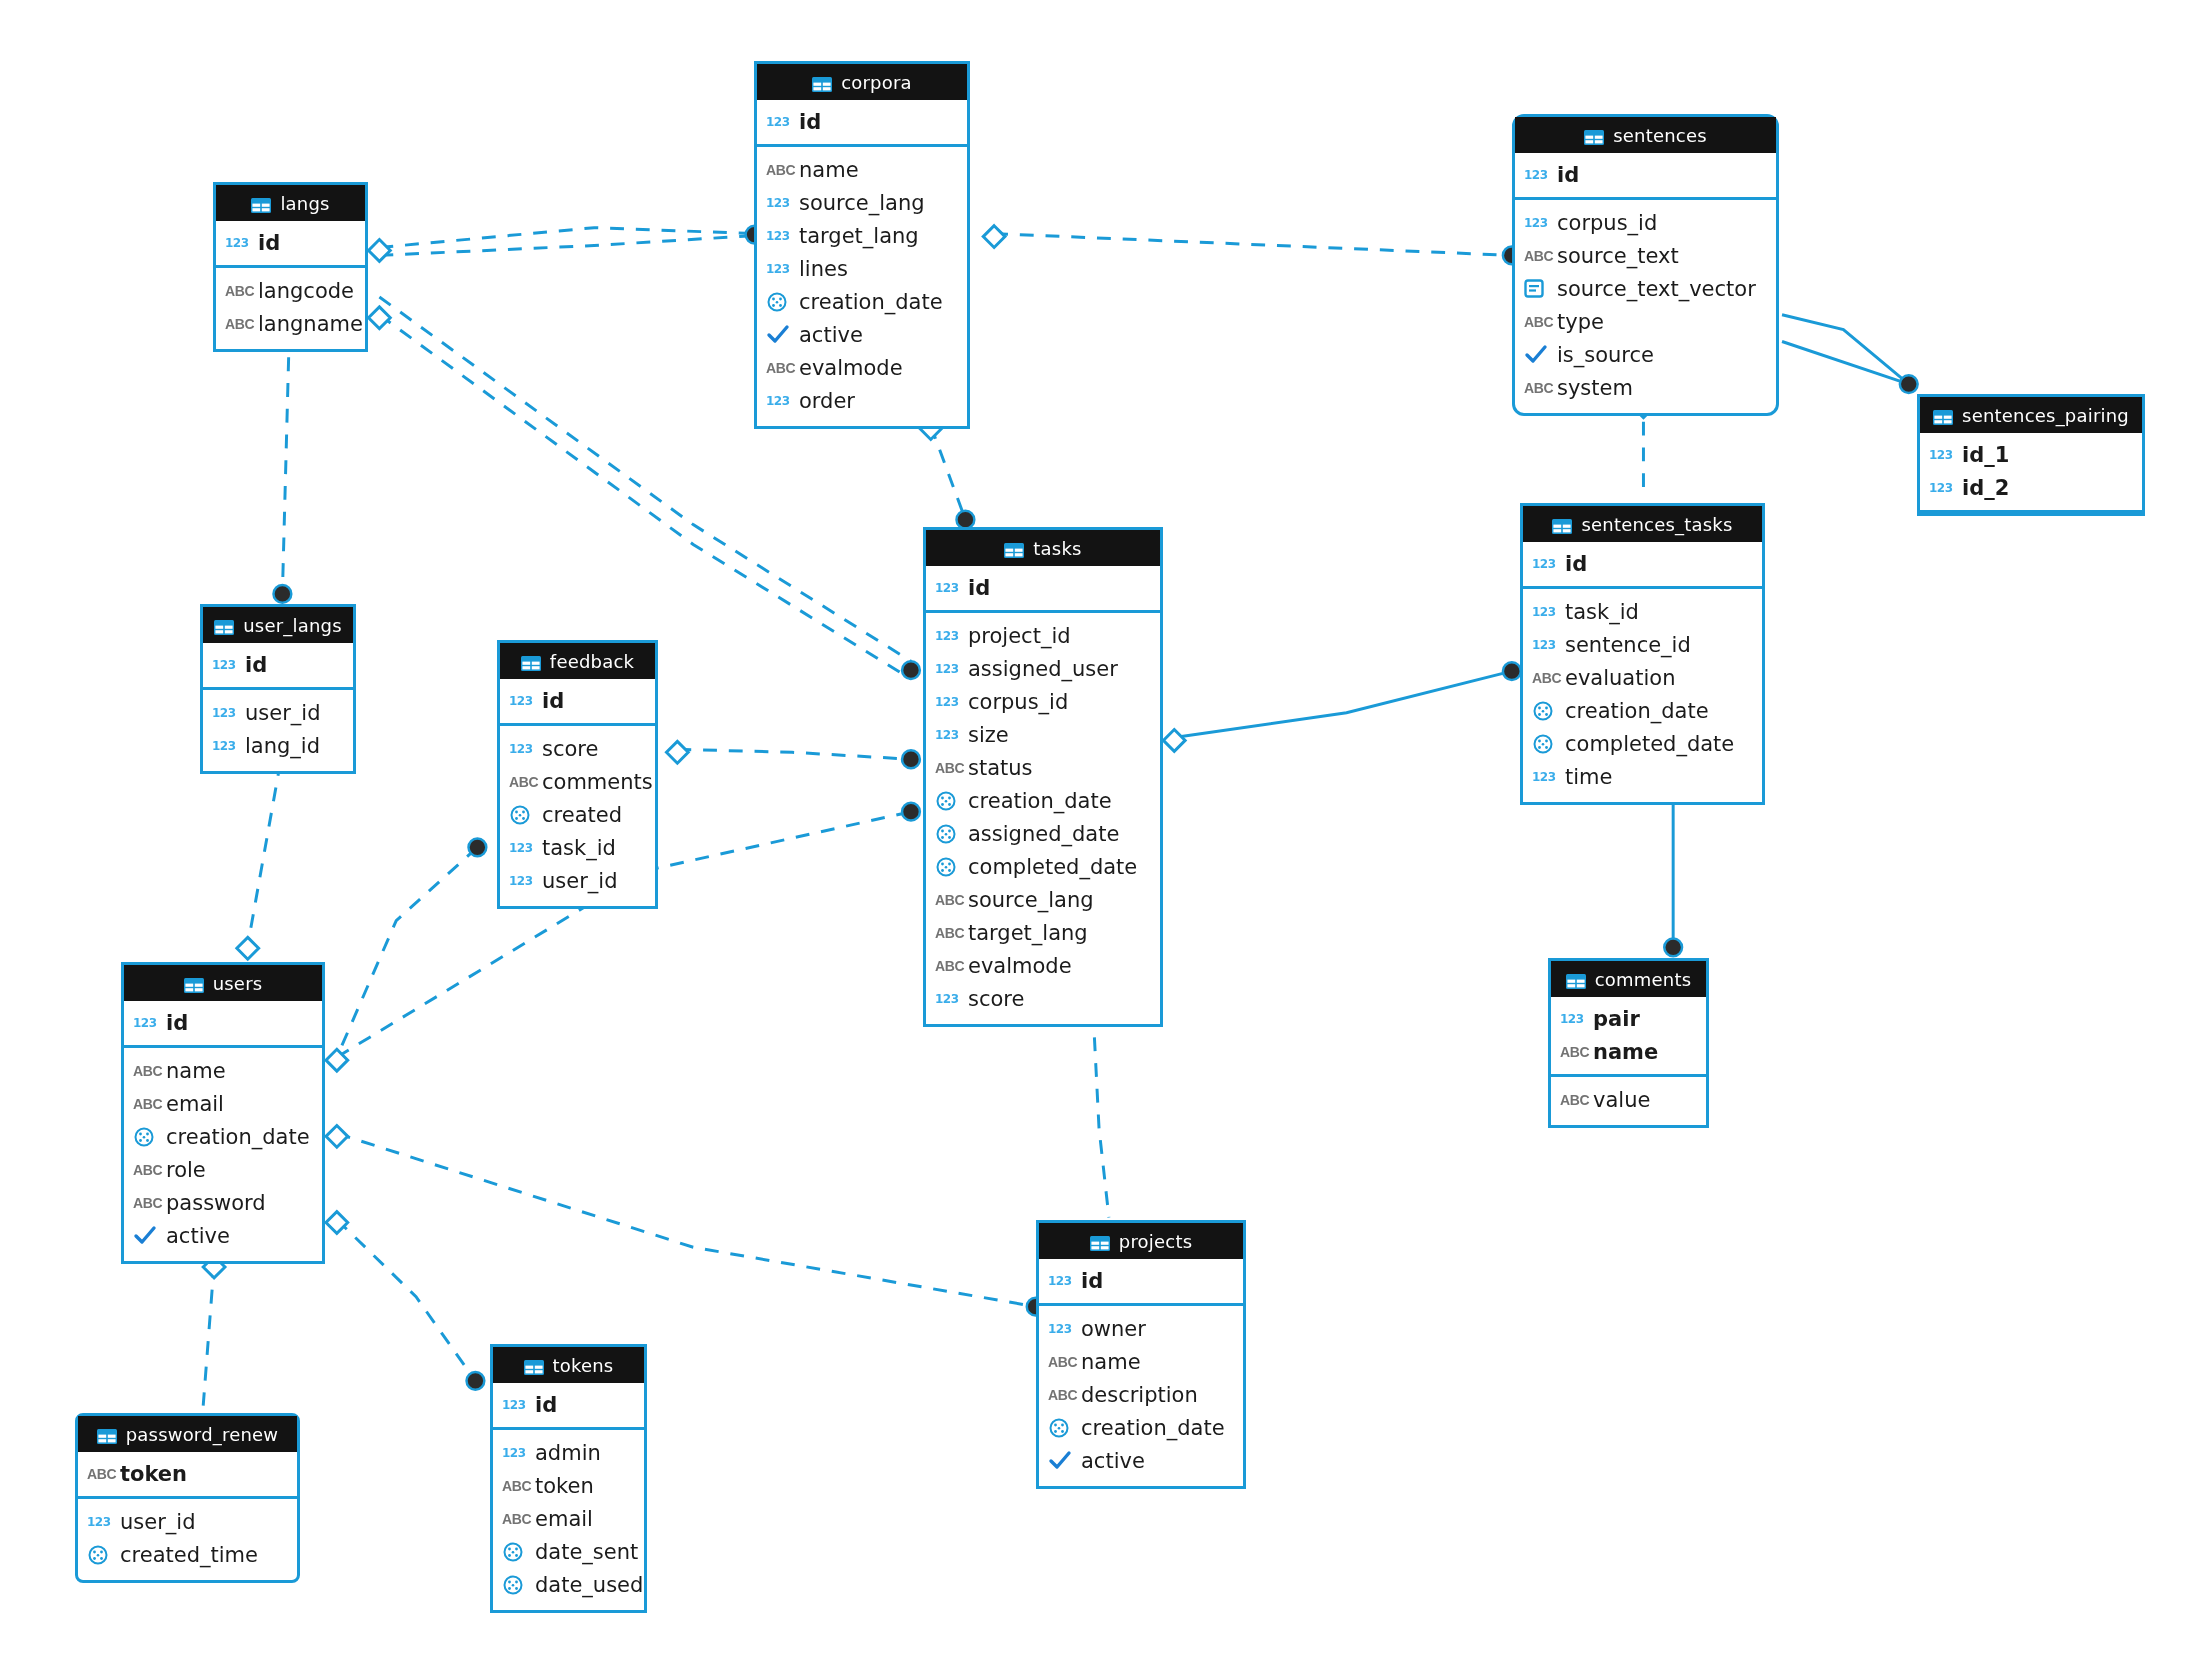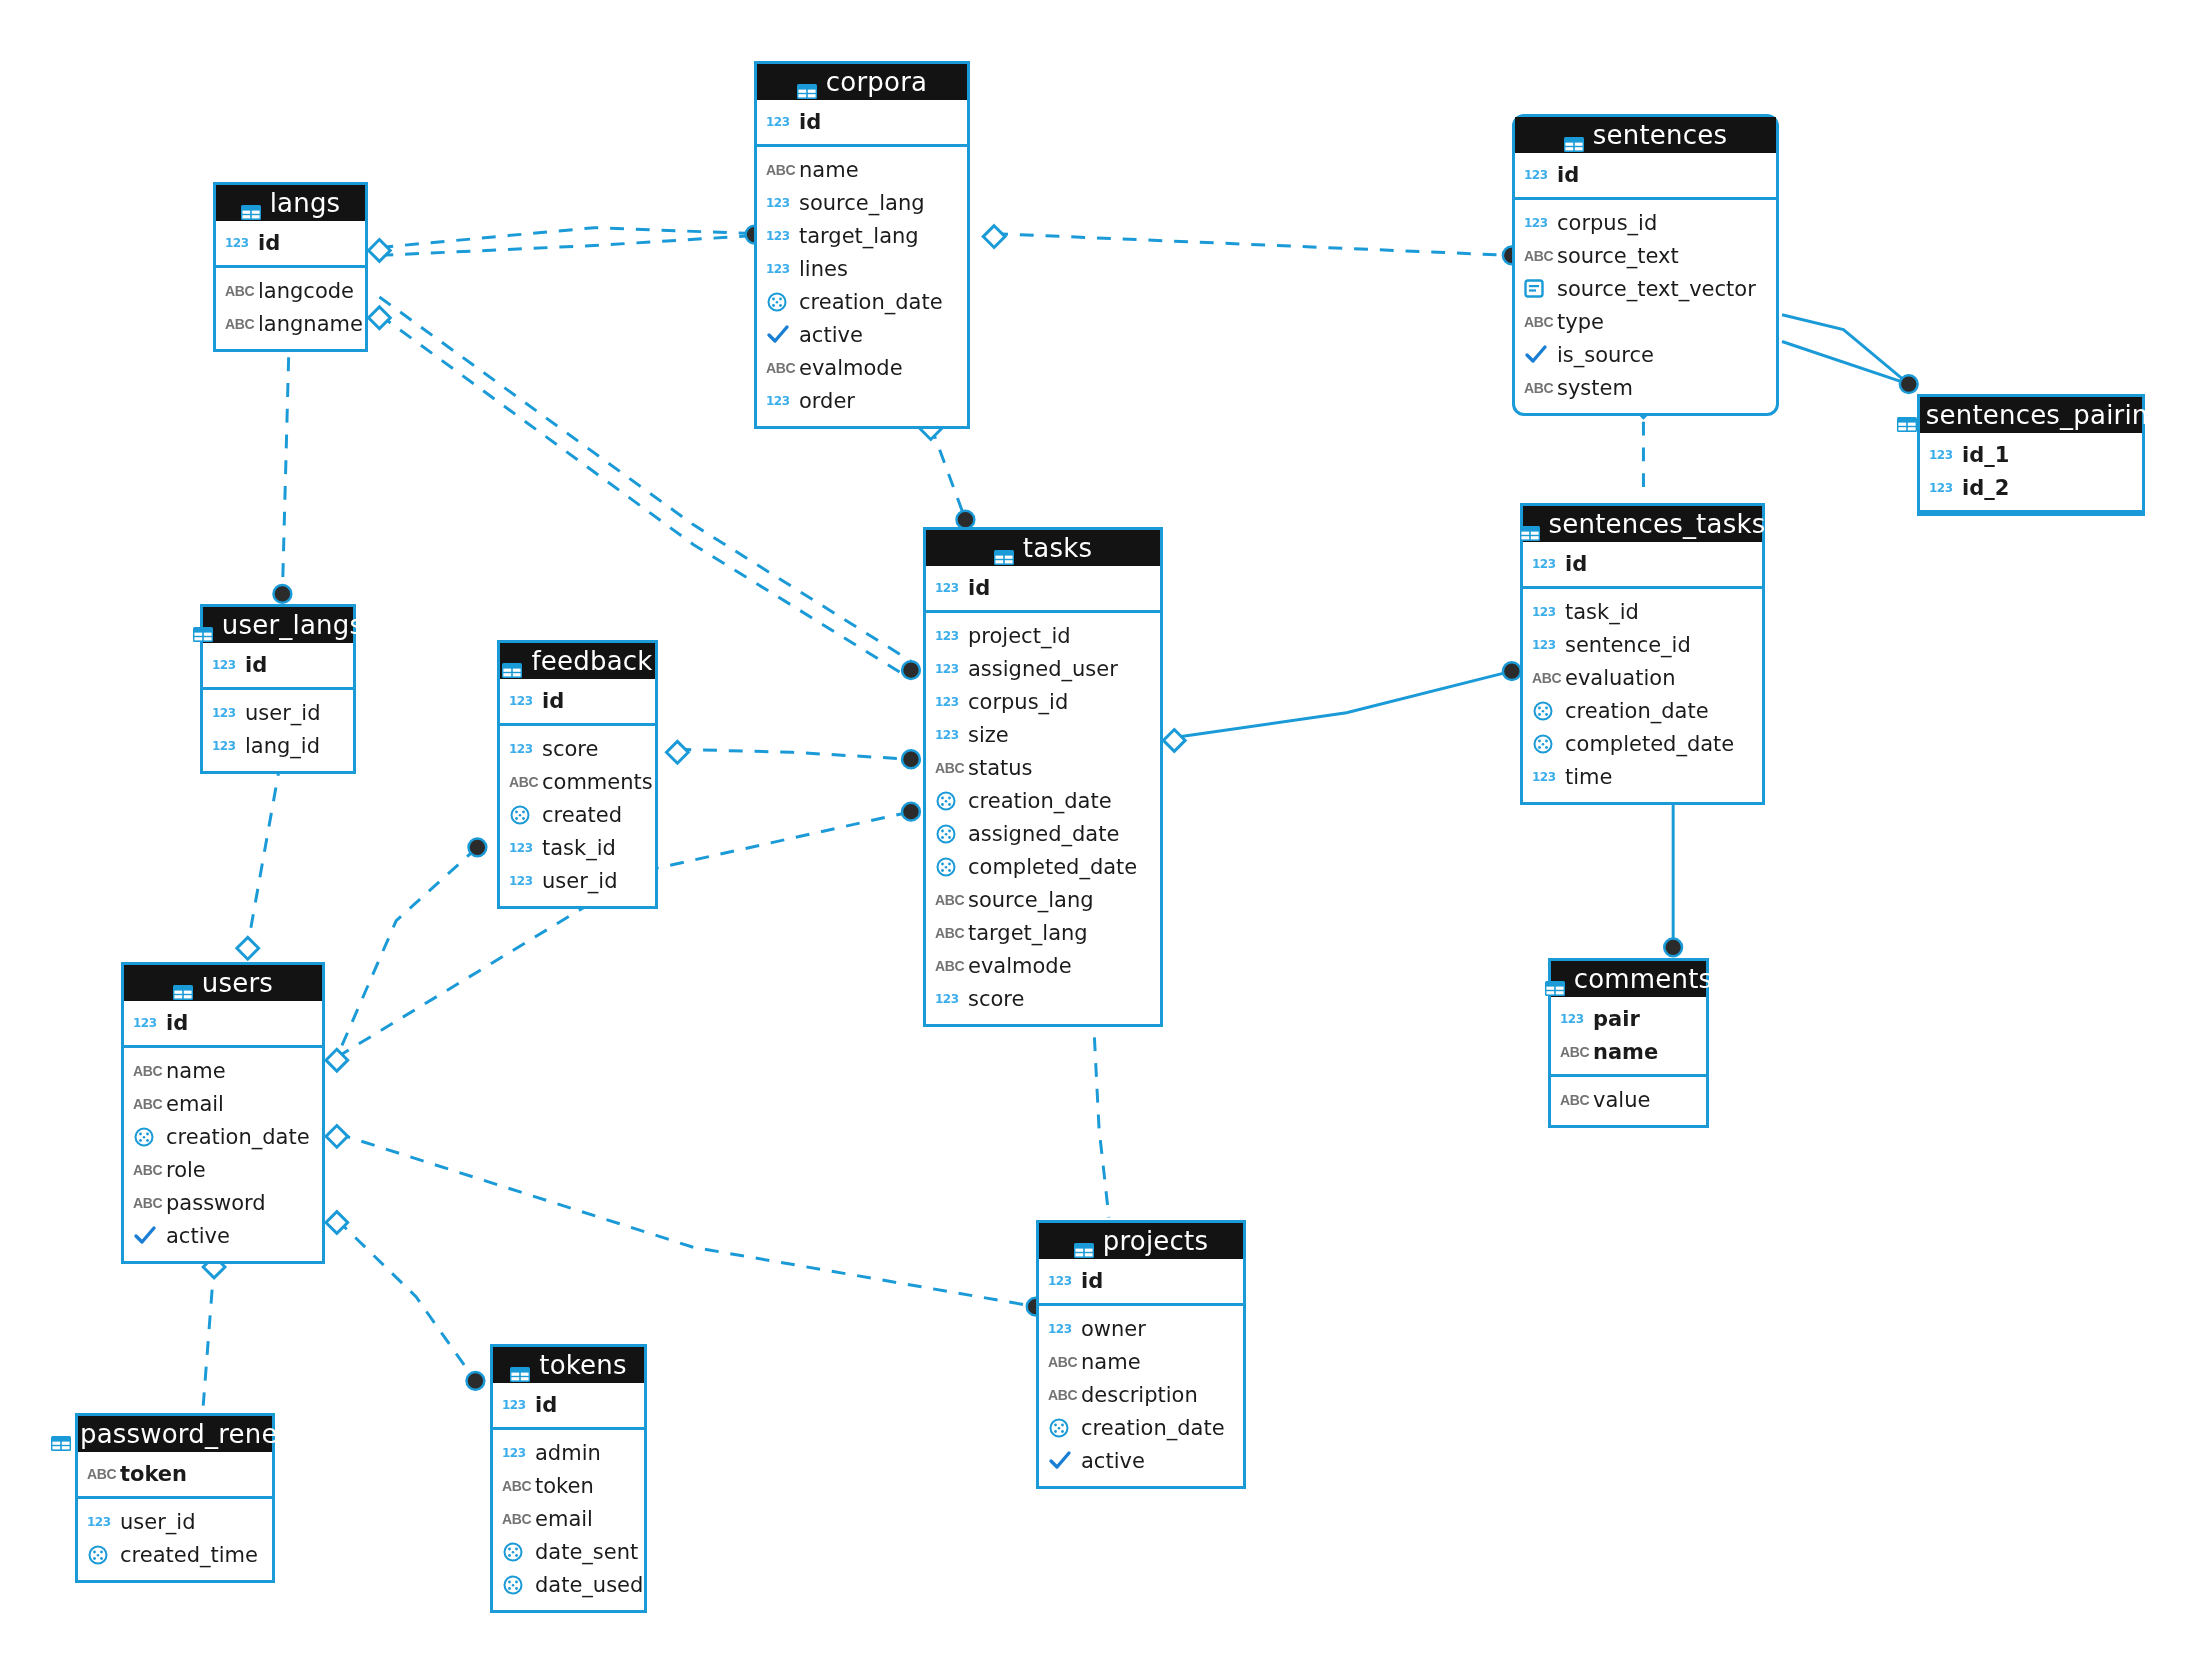--- a/index.html
+++ b/index.html
@@ -30,21 +30,21 @@
     z-index:5;
   }
   .tbl-header{
     background:#131313;
     color:#ffffff;
     height:36px;
     display:flex;
     align-items:center;
     justify-content:center;
     gap:9px;
-    font-size:26px;
+    font-size:18px;
     letter-spacing:0.2px;
     padding:0 4px;
     box-sizing:border-box;
   }
   .tbl-icon{
     width:20px;height:15px;
     display:block;
     flex:0 0 auto;
   }
   .pk-sec{
@@ -876,21 +876,21 @@
                 <circle cx="14.5" cy="8" r="1.4" fill="#1a9ad7"></circle>
                 <circle cx="7.5" cy="14.5" r="1.4" fill="#1a9ad7"></circle>
                 <circle cx="14.5" cy="14.5" r="1.4" fill="#1a9ad7"></circle>
                 <circle cx="11" cy="11.3" r="1.3" fill="#1a9ad7"></circle>
               </svg>
             </span>
             <span class="lbl">date_used</span>
           </div>
         </div>
       </div>
-      <div class="tbl" style="left: 75px; top: 1413px; width: 200px;">
+      <div class="tbl" style="left: 75px; top: 1413px; width: 225px; border-radius: 8px;">
         <div class="tbl-header">
           <span class="tbl-icon"><svg width="20" height="15" viewBox="0 0 20 15">
               <rect x="0" y="0" width="20" height="15" rx="1.5" fill="#1a9ad7"></rect>
               <rect x="1.4" y="5.6" width="7.8" height="3.2" fill="#ffffff"></rect>
               <rect x="10.8" y="5.6" width="7.8" height="3.2" fill="#ffffff"></rect>
               <rect x="1.4" y="10.2" width="7.8" height="3.2" fill="#ffffff"></rect>
               <rect x="10.8" y="10.2" width="7.8" height="3.2" fill="#ffffff"></rect>
             </svg></span>
           <span>password_renew</span>
         </div>

